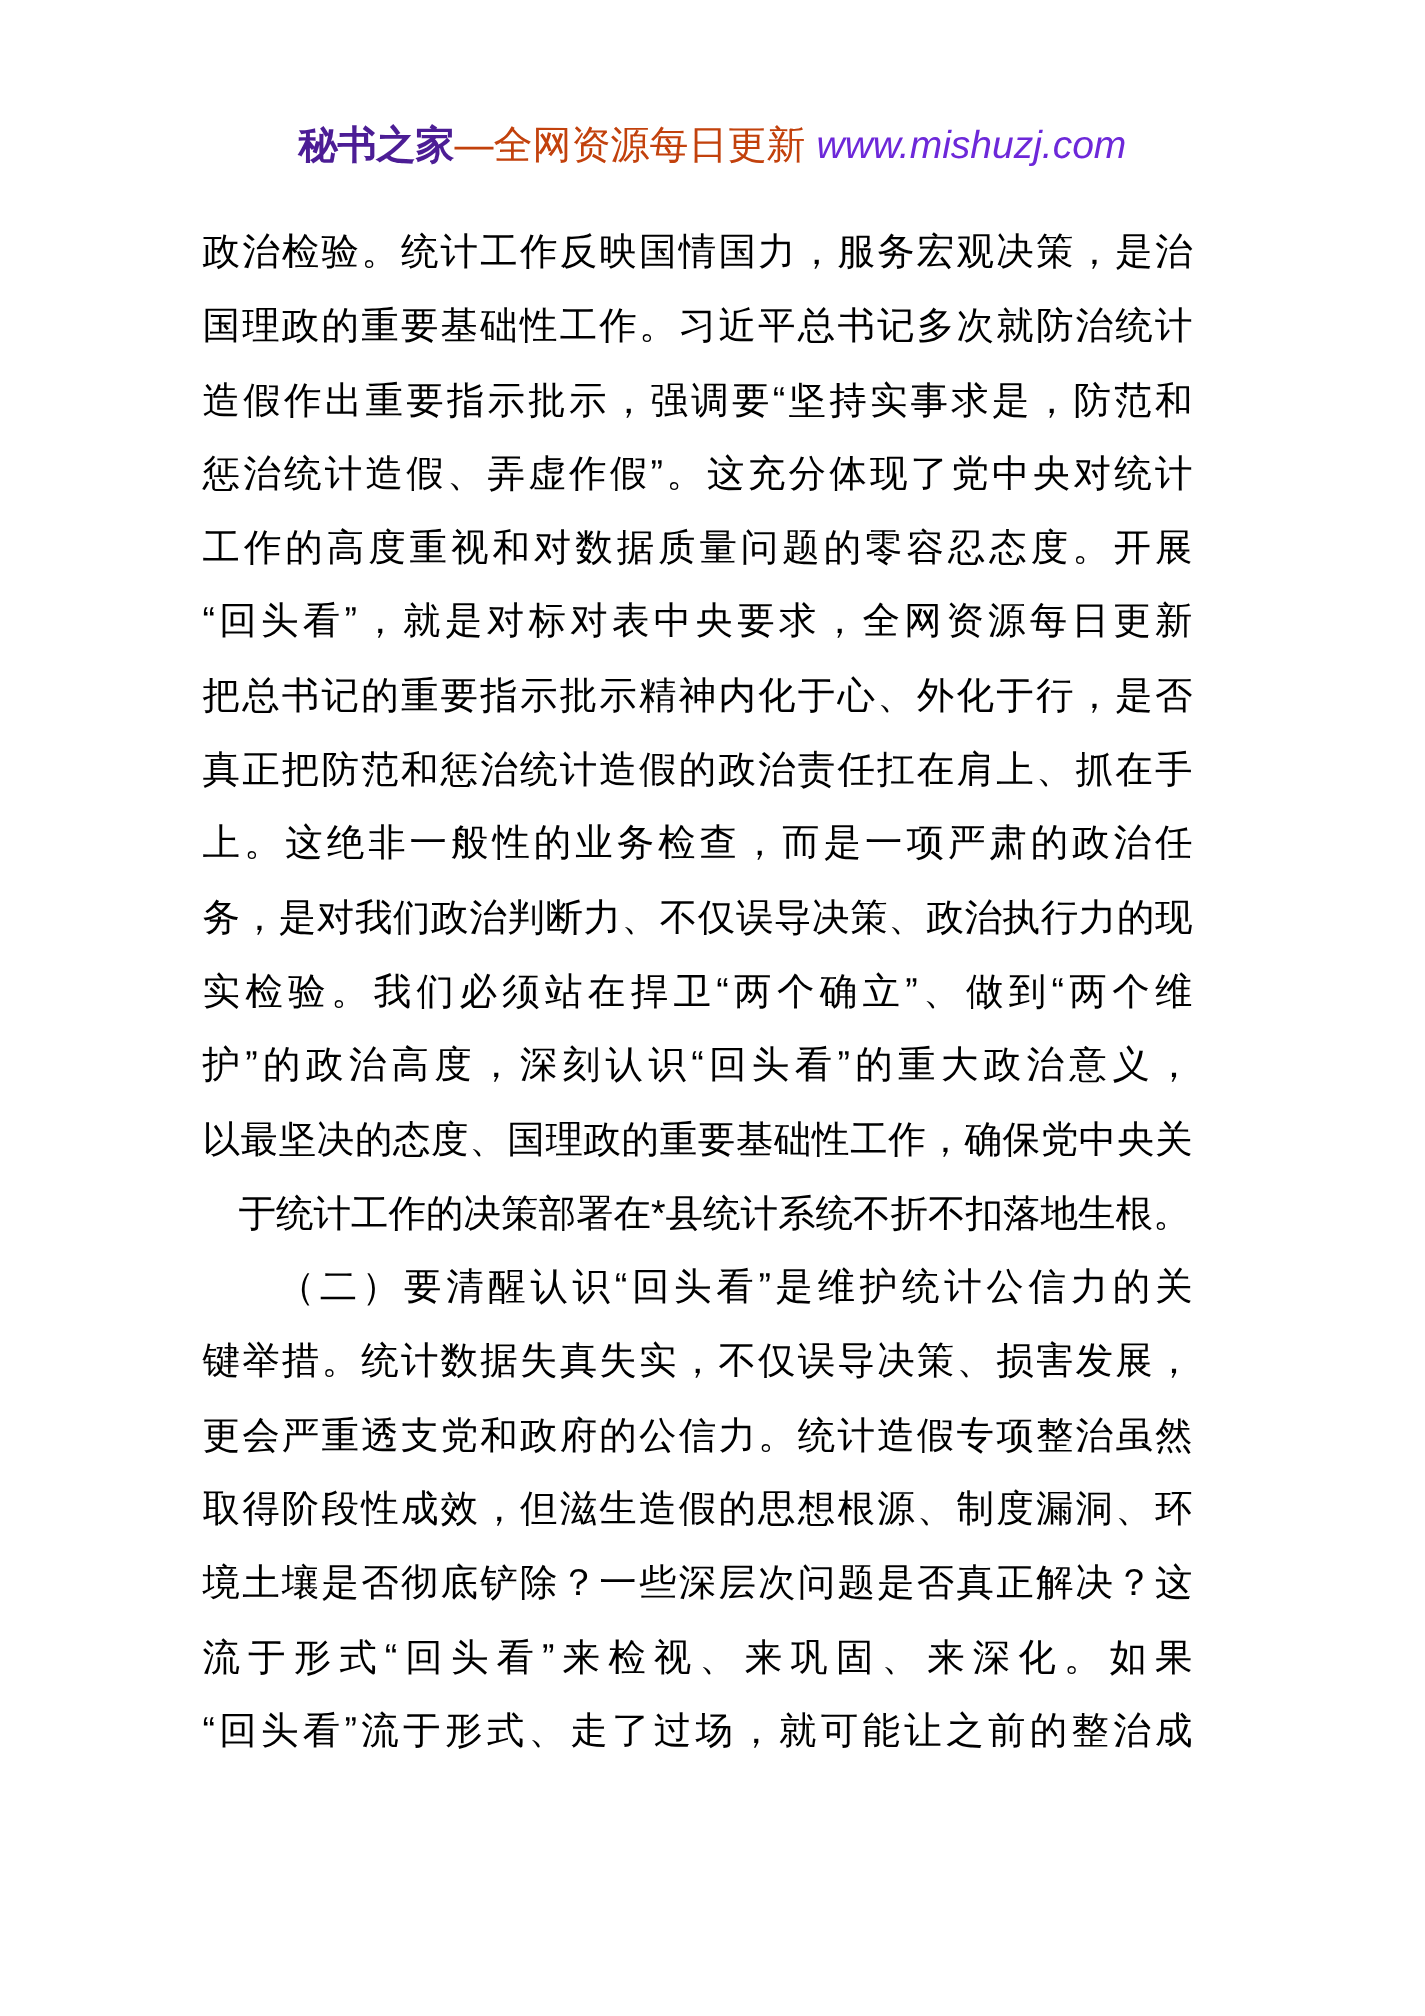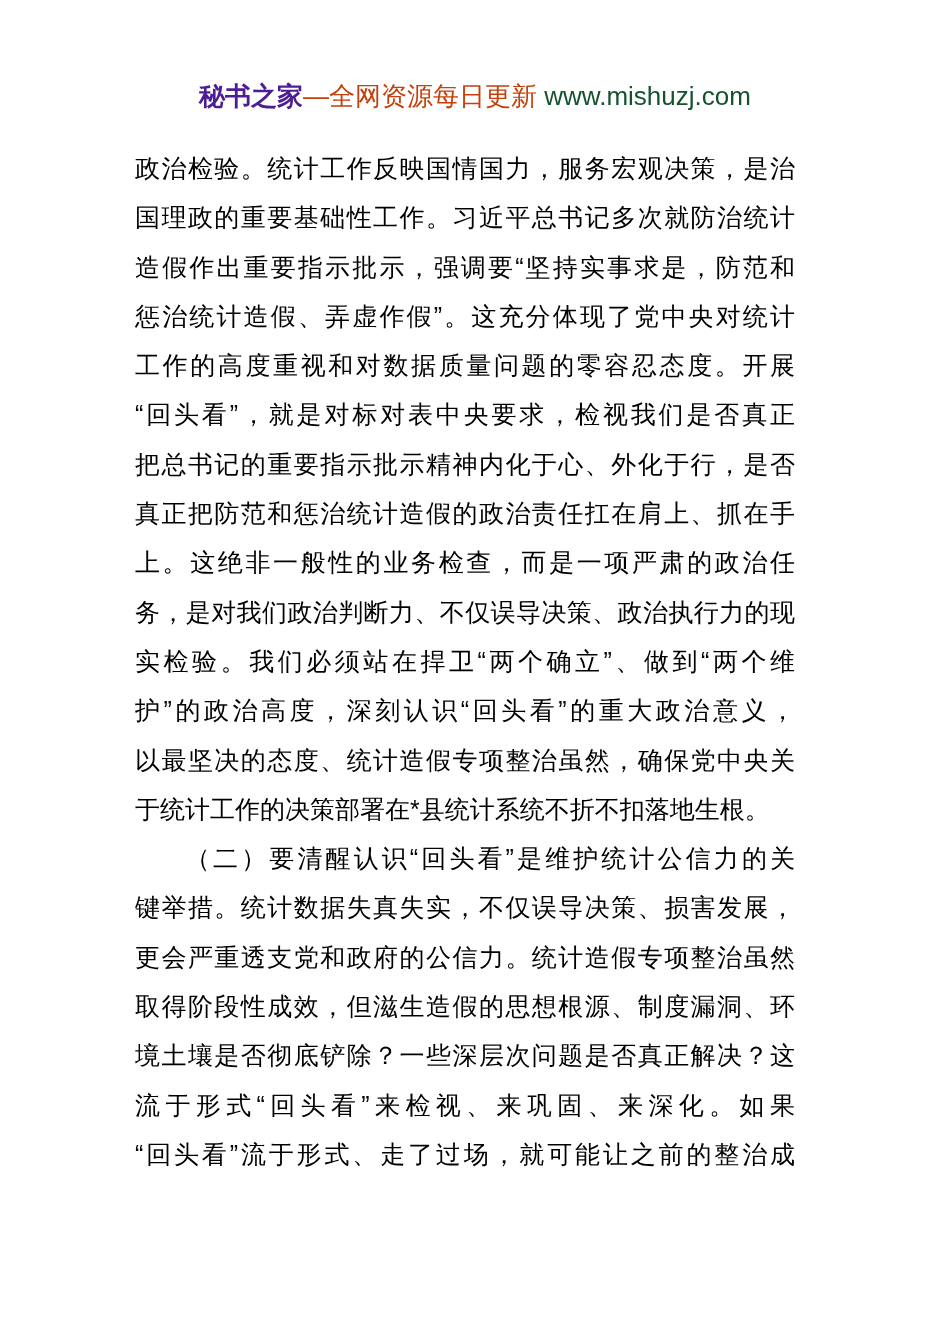--- a/index.html
+++ b/index.html
@@ -27,41 +27,43 @@
     color: #000000;
   }
   .site-name {
     color: #4c1d95;
     font-weight: bold;
   }
   .tagline {
     color: #c2410c;
   }
   .site-url {
-    color: #14532d;
+    color: #6d28d9;
     text-decoration: none;
     cursor: pointer;
+    font-style: italic;
   }
   .doc-body {
     position: absolute;
     left: 135px;
     top: 144px;
     width: 660px;
     font-size: 25px;
     line-height: 49.3px;
     color: #000000;
     letter-spacing: 0;
   }
   .tline {
     text-align: justify;
     text-align-last: justify;
   }
   .tline-end {
     text-align: left;
     text-align-last: auto;
+    margin-left: 24px;
   }
   .indent {
     text-indent: 2em;
   }
 </style>
 </head>
 <body>
 
 <div class="page">
 
@@ -70,28 +72,28 @@
   </div>
 
   <div class="doc-body">
 
     <div>
       <div class="tline">政治检验。统计工作反映国情国力，服务宏观决策，是治</div>
       <div class="tline">国理政的重要基础性工作。习近平总书记多次就防治统计</div>
       <div class="tline">造假作出重要指示批示，强调要“坚持实事求是，防范和</div>
       <div class="tline">惩治统计造假、弄虚作假”。这充分体现了党中央对统计</div>
       <div class="tline">工作的高度重视和对数据质量问题的零容忍态度。开展</div>
-      <div class="tline">“回头看”，就是对标对表中央要求，检视我们是否真正</div>
+      <div class="tline">“回头看”，就是对标对表中央要求，全网资源每日更新</div>
       <div class="tline">把总书记的重要指示批示精神内化于心、外化于行，是否</div>
       <div class="tline">真正把防范和惩治统计造假的政治责任扛在肩上、抓在手</div>
       <div class="tline">上。这绝非一般性的业务检查，而是一项严肃的政治任</div>
       <div class="tline">务，是对我们政治判断力、不仅误导决策、政治执行力的现</div>
       <div class="tline">实检验。我们必须站在捍卫“两个确立”、做到“两个维</div>
       <div class="tline">护”的政治高度，深刻认识“回头看”的重大政治意义，</div>
-      <div class="tline">以最坚决的态度、统计造假专项整治虽然，确保党中央关</div>
+      <div class="tline">以最坚决的态度、国理政的重要基础性工作，确保党中央关</div>
       <div class="tline tline-end">于统计工作的决策部署在*县统计系统不折不扣落地生根。</div>
     </div>
 
     <div>
       <div class="tline indent">（二）要清醒认识“回头看”是维护统计公信力的关</div>
       <div class="tline">键举措。统计数据失真失实，不仅误导决策、损害发展，</div>
       <div class="tline">更会严重透支党和政府的公信力。统计造假专项整治虽然</div>
       <div class="tline">取得阶段性成效，但滋生造假的思想根源、制度漏洞、环</div>
       <div class="tline">境土壤是否彻底铲除？一些深层次问题是否真正解决？这</div>
       <div class="tline">流于形式“回头看”来检视、来巩固、来深化。如果</div>

